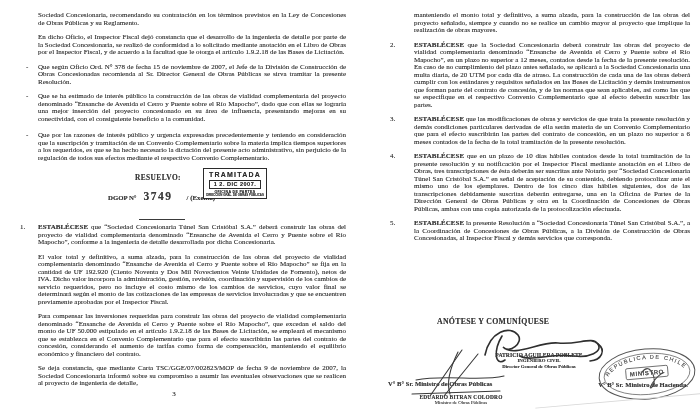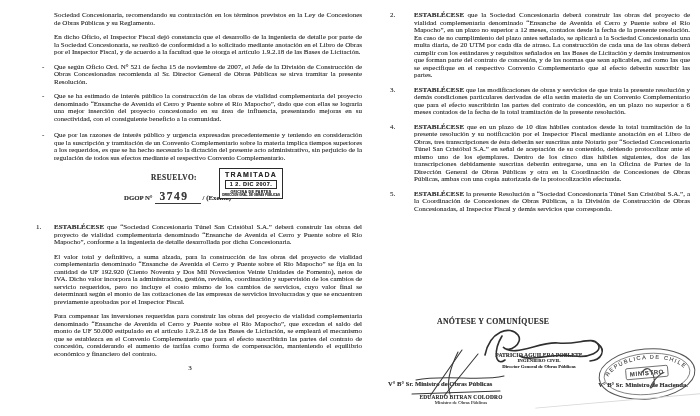--- a/index.html
+++ b/index.html
@@ -2,34 +2,34 @@
 <html><head>
 <meta charset="utf-8">
 <style>
   html,body{margin:0;padding:0;background:#ffffff;}
   .sheet{
     position:relative;width:700px;height:416px;background:#fff;overflow:hidden;
     font-family:"Liberation Serif","DejaVu Serif",serif;color:#3a3a3a;
   }
   .page{position:absolute;top:12px;font-size:7px;line-height:7.5px;text-align:justify;box-sizing:border-box;}
   .page *{text-shadow:0 0 .35px rgba(40,40,40,.55);}
-  .page-left{left:26px;width:336px;padding-left:28px;}
+  .page-left{left:10px;width:336px;padding-left:28px;}
   .page-right{left:352px;width:342px;padding-left:62px;padding-right:4px;height:392px;}
   .para{margin:0 0 7px 0;}
   .bullet{position:relative;}
   .marker{position:absolute;left:-12px;top:0;text-align:left;}
   .item1 > .marker{left:-18px;}
   .ritem > .marker{left:-24px;}
   b{font-weight:bold;margin-top:27px;}
 
   
   .resolve-block{position:relative;height:50px;margin:9px 0 3px 0;}
   .resuelvo{position:absolute;left:97px;top:3px;font-weight:bold;font-size:7.4px;letter-spacing:.4px;}
   .dgop{position:absolute;left:70px;top:22px;font-size:6.8px;font-weight:bold;white-space:nowrap;}
-  .dgop-num{font-size:11.5px;letter-spacing:1.5px;border-bottom:.9px solid #3a3a3a;padding:0 12px 1px 5px;margin:0 2px;font-family:Liberation Serif, serif;}
+  .dgop-num{font-size:11.5px;letter-spacing:1.5px;border-bottom:.9px solid #3a3a3a;padding:0 12px 17px 5px;margin:0 2px;font-family:Liberation Serif, serif;}
   .stamp{
     position:absolute;left:165px;top:-3px;width:60px;border:1.7px solid #2b2b2b;
     padding:2px 1px 1px 1px;text-align:center;background:#fff;
     font-family:"Liberation Sans","DejaVu Sans",sans-serif;color:#2b2b2b;text-align:center;
   }
   .stamp-title{font-weight:bold;font-size:7px;letter-spacing:1.2px;line-height:8px;}
   .stamp-date{border:1px solid #2b2b2b;margin:1px 4px 1px 4px;font-size:5.5px;font-weight:bold;line-height:7px;letter-spacing:.5px;}
   .stamp-office{font-size:3.6px;font-weight:bold;letter-spacing:.3px;line-height:4px;margin-top:1px;}
   .stamp-office2{font-size:2.9px;font-weight:bold;line-height:3.4px;transform:scaleY(.95);}
 
@@ -57,21 +57,21 @@
 
 <div class="sheet">
 
   <div class="page page-left">
 
     <p class="para">Sociedad Concesionaria, recomendando su contratación en los términos previstos en la Ley de Concesiones de Obras Públicas y su Reglamento.</p>
     <p class="para">En dicho Oficio, el Inspector Fiscal dejó constancia que el desarrollo de la ingeniería de detalle por parte de la Sociedad Concesionaria, se realizó de conformidad a lo solicitado mediante anotación en el Libro de Obras por el Inspector Fiscal, y de acuerdo a la facultad que le otorga el artículo 1.9.2.18 de las Bases de Licitación.</p>
 
     <div class="para bullet">
       <span class="marker">-</span>
-      <span>Que según Oficio Ord. N° 521 de fecha 15 de noviembre de 2007, el Jefe de la División de Construcción de Obras Concesionadas recomienda al Sr. Director General de Obras Públicas se sirva tramitar la presente Resolución.</span>
+      <span>Que según Oficio Ord. N° 378 de fecha 15 de noviembre de 2007, el Jefe de la División de Construcción de Obras Concesionadas recomienda al Sr. Director General de Obras Públicas se sirva tramitar la presente Resolución.</span>
     </div>
     <div class="para bullet" style="margin-bottom:9px">
       <span class="marker">-</span>
       <span>Que se ha estimado de interés público la construcción de las obras de vialidad complementaria del proyecto denominado “Ensanche de Avenida el Cerro y Puente sobre el Río Mapocho”, dado que con ellas se lograría una mejor inserción del proyecto concesionado en su área de influencia, presentando mejoras en su conectividad, con el consiguiente beneficio a la comunidad.</span>
     </div>
     <div class="para bullet">
       <span class="marker">-</span>
       <span>Que por las razones de interés público y urgencia expresadas precedentemente y teniendo en consideración que la suscripción y tramitación de un Convenio Complementario sobre la materia implica tiempos superiores a los requeridos, es que se ha hecho necesario la dictación del presente acto administrativo, sin perjuicio de la regulación de todos sus efectos mediante el respectivo Convenio Complementario.</span>
     </div>
 
@@ -87,26 +87,28 @@
         <div class="stamp-office2">DIRECCIÓN GRAL. DE OBRAS PÚBLICAS</div>
       </div>
     </div>
 
     <div class="para bullet item1">
       <span class="marker">1.</span>
       <b>ESTABLÉCESE</b><span> que “Sociedad Concesionaria Túnel San Cristóbal S.A.” deberá construir las obras del proyecto de vialidad complementaria denominado “Ensanche de Avenida el Cerro y Puente sobre el Río Mapocho”, conforme a la ingeniería de detalle desarrollada por dicha Concesionaria.</span>
     </div>
     <p class="para">El valor total y definitivo, a suma alzada, para la construcción de las obras del proyecto de vialidad complementaria denominado “Ensanche de Avenida el Cerro y Puente sobre el Río Mapocho” se fija en la cantidad de UF 192.920 (Ciento Noventa y Dos Mil Novecientos Veinte Unidades de Fomento), netos de IVA. Dicho valor incorpora la administración, gestión, revisión, coordinación y supervisión de los cambios de servicio requeridos, pero no incluye el costo mismo de los cambios de servicios, cuyo valor final se determinará según el monto de las cotizaciones de las empresas de servicios involucradas y que se encuentren previamente aprobadas por el Inspector Fiscal.</p>
     <p class="para">Para compensar las inversiones requeridas para construir las obras del proyecto de vialidad complementaria denominado “Ensanche de Avenida el Cerro y Puente sobre el Río Mapocho”, que excedan el saldo del monto de UF 50.000 estipulado en el artículo 1.9.2.18 de las Bases de Licitación, se empleará el mecanismo que se establezca en el Convenio Complementario que para el efecto suscribirán las partes del contrato de concesión, considerando el aumento de tarifas como forma de compensación, manteniendo el equilibrio económico y financiero del contrato.</p>
+    <p class="para" style="margin-bottom:3px">Se deja constancia, que mediante Carta TSC/GGE/07/002823/MOP de fecha 9 de noviembre de 2007, la Sociedad Concesionaria informó sobre su compromiso a asumir las eventuales observaciones que se realicen al proyecto de ingeniería de detalle,</p>
 
     <div class="pagenum">3</div>
   </div>
 
   <div class="page page-right">
 
+    <p class="para">manteniendo el monto total y definitivo, a suma alzada, para la construcción de las obras del proyecto señalado, siempre y cuando no se realice un cambio mayor al proyecto que implique la realización de obras mayores.</p>
 
     <div class="para bullet ritem">
       <span class="marker">2.</span>
       <b>ESTABLÉCESE</b><span> que la Sociedad Concesionaria deberá construir las obras del proyecto de vialidad complementaria denominado “Ensanche de Avenida el Cerro y Puente sobre el Río Mapocho”, en un plazo no superior a 12 meses, contados desde la fecha de la presente resolución. En caso de no cumplimiento del plazo antes señalado, se aplicará a la Sociedad Concesionaria una multa diaria, de 20 UTM por cada día de atraso. La construcción de cada una de las obras deberá cumplir con los estándares y requisitos señalados en las Bases de Licitación y demás instrumentos que forman parte del contrato de concesión, y de las normas que sean aplicables, así como las que se especifique en el respectivo Convenio Complementario que al efecto deberán suscribir las partes.</span>
     </div>
     <div class="para bullet ritem">
       <span class="marker">3.</span>
       <b>ESTABLÉCESE</b><span> que las modificaciones de obras y servicios de que trata la presente resolución y demás condiciones particulares derivadas de ella serán materia de un Convenio Complementario que para el efecto suscribirán las partes del contrato de concesión, en un plazo no superior a 6 meses contados de la fecha de la total tramitación de la presente resolución.</span>
     </div>
     <div class="para bullet ritem">

